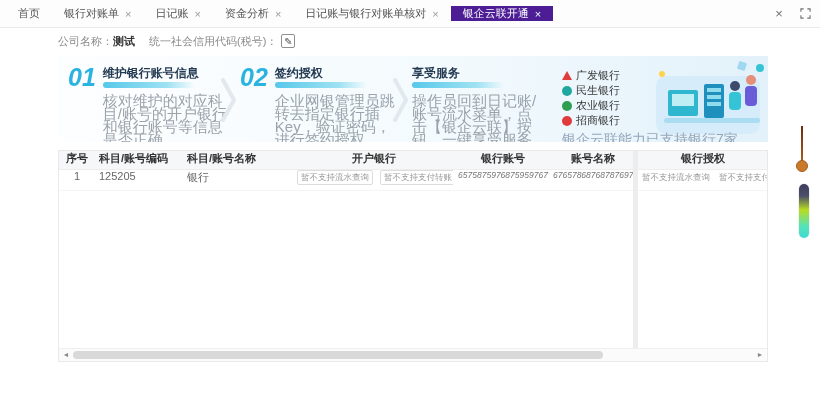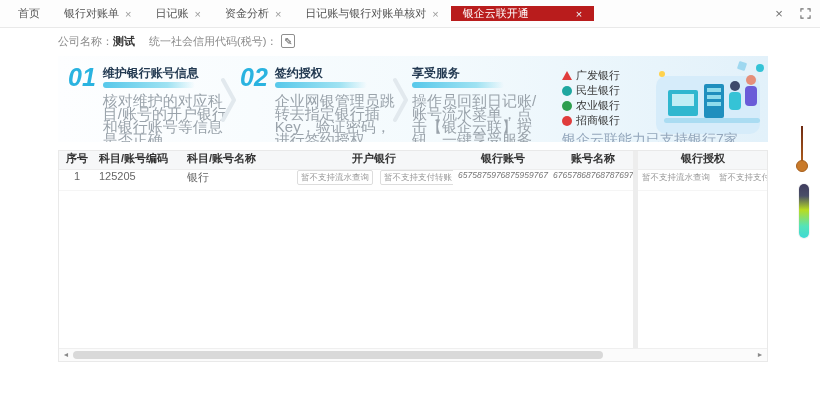--- a/index.html
+++ b/index.html
@@ -5,21 +5,21 @@
   * { margin:0; padding:0; box-sizing:border-box; }
   html,body { background:#fff; }
   body { font-family:"Liberation Sans","DejaVu Sans",sans-serif; }
   .screen { position:relative; width:820px; height:400px; background:#fff; overflow:hidden; }
 
   
   .tabbar { display:flex; align-items:center; height:28px; border-bottom:1px solid #e9e9e9; background:#fdfdfd; }
   .tab { display:flex; align-items:center; padding:0 12px; font-size:11px; color:#555; cursor:pointer; white-space:nowrap; }
   .tab:first-child { margin-left:6px; }
   .tab .tab-close { margin-left:6px; font-size:11px; color:#9a9a9a; }
-  .tab.active { background:#b91c1c; color:#fff;gap:41px; }
+  .tab.active { background:#4c1d95; color:#fff; }
   .tab.active .tab-close { color:#eafcff; }
   .tabbar-right { margin-left:auto; display:flex; align-items:center; gap:4px; padding-right:4px; }
   .winbtn { width:22px; height:22px; display:flex; align-items:center; justify-content:center; color:#707070; font-size:13px; cursor:pointer; }
 
   
   .info-row { display:flex; align-items:center; height:22px; padding-left:58px; padding-right:80px; font-size:11px; color:#8a8a8a; margin-top:2px; }
   .company-value { color:#333; font-weight:bold; margin-right:14px; }
   .edit-icon { display:inline-flex; align-items:center; justify-content:center; width:14px; height:14px; border:1px solid #8f8f8f; border-radius:2px; color:#555; font-size:10px; margin-left:4px; cursor:pointer; }
   .toolbar-btns { margin-left:auto; display:flex; gap:20px; }
   .tb-btn { display:flex; align-items:center; gap:4px; font-size:11px; color:#555; cursor:pointer; }

